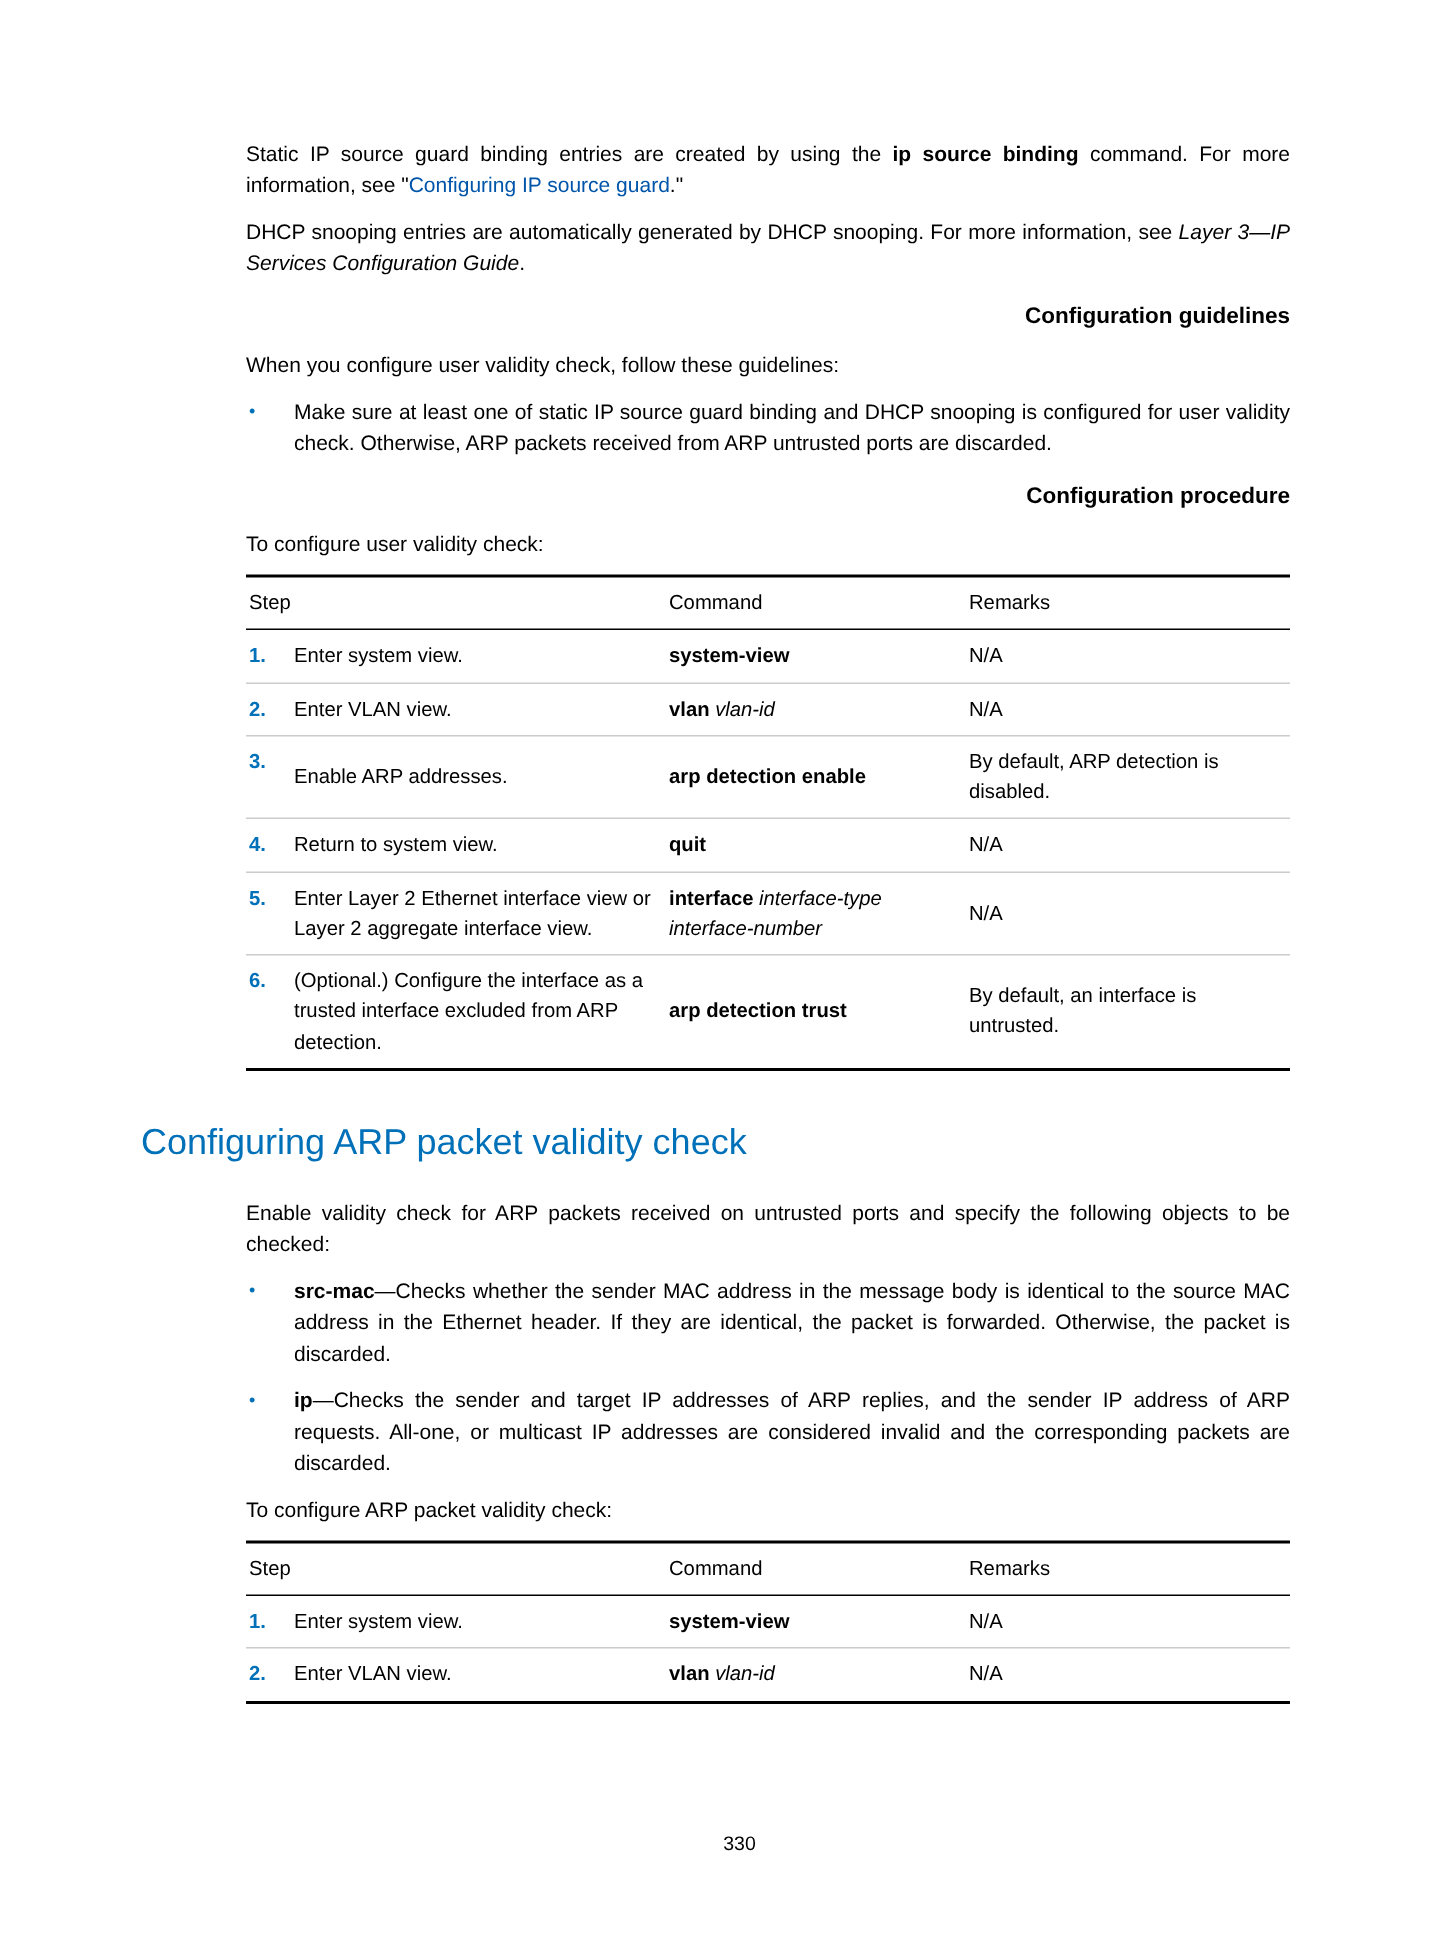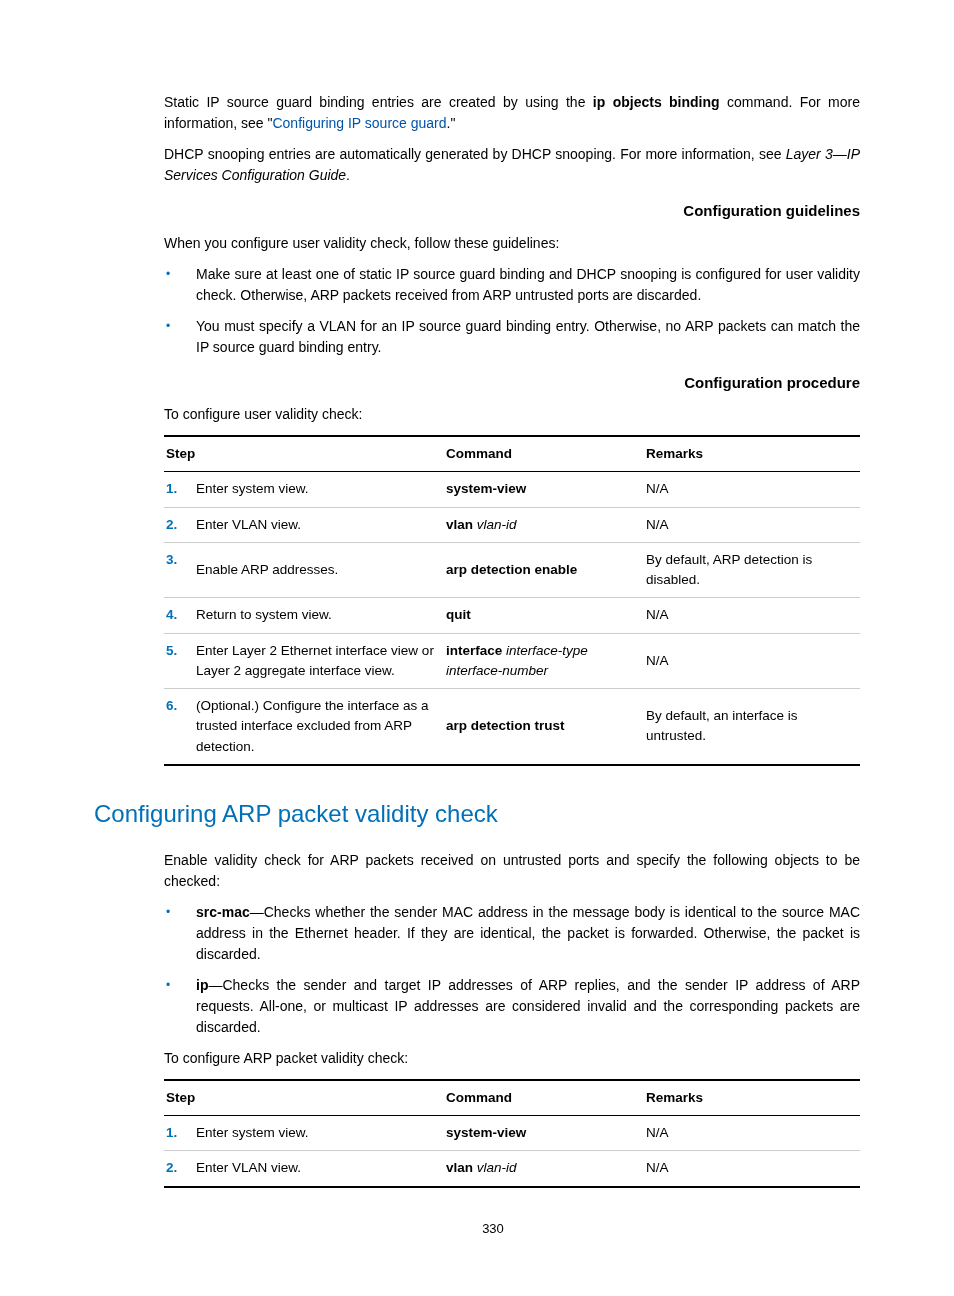--- a/index.html
+++ b/index.html
@@ -62,49 +62,48 @@
     }
     th, td {
       text-align: left;
       vertical-align: middle;
       font-size: 13.5px;
       padding: 7px 6px 7px 2px;
     }
     thead tr { border-top: 2px solid #000; border-bottom: 1px solid #000; }
     tbody tr { border-bottom: 1px solid #ccc; }
     tbody tr:last-child { border-bottom: 2px solid #000; }
-    th { font-weight: bold; }
+    th { font-weight: normal; }
     .num { color: #0070b8; font-weight: bold; padding-right: 12px; width: 30px; vertical-align: top;}
     .col-step { width: 250px; padding-right: 10px;}
     .col-cmd { width: 200px; padding-right: 10px;}
     .page-num {
       position: absolute;
       bottom: 58px;
       left: 16px;
       width: 100%;
       text-align: center;
       font-size: 13px;
     }
   </style>
 </head>
 <body>
 
 <p class="indent1">
-  <span>Static IP source guard binding entries are created by using the </span><span class="bold">ip objects binding</span><span> command. For more information, see "</span><span class="link">Configuring IP source guard</span><span>."</span>
+  <span>Static IP source guard binding entries are created by using the </span><span class="bold">ip source binding</span><span> command. For more information, see "</span><span class="link">Configuring IP source guard</span><span>."</span>
 </p>
 
 <p class="indent1">
   <span>DHCP snooping entries are automatically generated by DHCP snooping. For more information, see </span><span class="italic">Layer 3—IP Services Configuration Guide</span><span>.</span>
 </p>
 
 <div class="h3">Configuration guidelines</div>
 <p class="indent1">When you configure user validity check, follow these guidelines:</p>
 <ul>
   <li>Make sure at least one of static IP source guard binding and DHCP snooping is configured for user validity check. Otherwise, ARP packets received from ARP untrusted ports are discarded.</li>
-  <li>You must specify a VLAN for an IP source guard binding entry. Otherwise, no ARP packets can match the IP source guard binding entry.</li>
 </ul>
 
 <div class="h3">Configuration procedure</div>
 <p class="indent1">To configure user validity check:</p>
 
 <table class="proc">
   <thead>
     <tr>
       <th colspan="2">Step</th>
       <th>Command</th>

